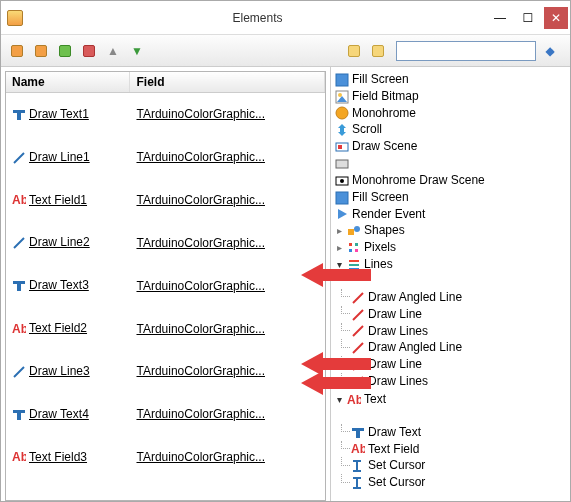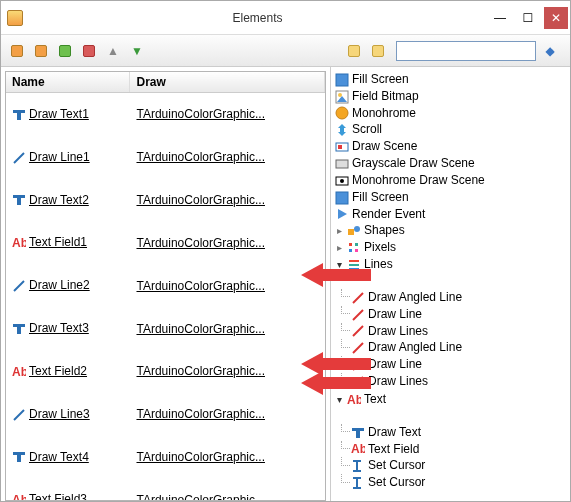--- a/index.html
+++ b/index.html
@@ -88,42 +88,35 @@
 </div>
 
 <div class="main">
 
   <div class="left-pane">
     <div class="grid-wrap">
       <table class="grid">
         <thead>
           <tr>
             <th>Name</th>
-            <th>Draw</th>
+            <th>Field</th>
           </tr>
         </thead>
         <tbody id="grid-body">
             <tr>
               <td><span class="node-icon"><svg width="14" height="14">
                     <rect x="1" y="2" width="12" height="3" fill="#2b6fb3"></rect>
                     <rect x="5" y="2" width="4" height="10" fill="#2b6fb3"></rect>
                   </svg></span><span>Draw Text1</span></td>
               <td>TArduinoColorGraphic...</td>
             </tr>
             <tr>
               <td><span class="node-icon"><svg width="14" height="14">
                     <line x1="2" y1="12" x2="12" y2="2" stroke="#2b6fb3" stroke-width="2"></line>
                   </svg></span><span>Draw Line1</span></td>
-              <td>TArduinoColorGraphic...</td>
-            </tr>
-            <tr>
-              <td><span class="node-icon"><svg width="14" height="14">
-                    <rect x="1" y="2" width="12" height="3" fill="#2b6fb3"></rect>
-                    <rect x="5" y="2" width="4" height="10" fill="#2b6fb3"></rect>
-                  </svg></span><span>Draw Text2</span></td>
               <td>TArduinoColorGraphic...</td>
             </tr>
             <tr>
               <td><span class="node-icon"><svg width="14" height="14">
                     <text x="0" y="11" font-size="9" fill="#d33" font-weight="bold">Abc</text>
                   </svg></span><span>Text Field1</span></td>
               <td>TArduinoColorGraphic...</td>
             </tr>
             <tr>
               <td><span class="node-icon"><svg width="14" height="14">
@@ -183,21 +176,21 @@
             </svg></span><span>Monohrome</span></li>
         <li><span class="node-icon"><svg width="14" height="14">
               <polygon points="7,1 11,5 9,5 9,9 11,9 7,13 3,9 5,9 5,5 3,5" fill="#3a9bd9"></polygon>
             </svg></span><span>Scroll</span></li>
         <li><span class="node-icon"><svg width="14" height="14">
               <rect x="1" y="3" width="12" height="8" fill="#fff" stroke="#2b6fb3"></rect>
               <rect x="3" y="5" width="4" height="4" fill="#e43b3b"></rect>
             </svg></span><span>Draw Scene</span></li>
         <li><span class="node-icon"><svg width="14" height="14">
               <rect x="1" y="3" width="12" height="8" fill="#ddd" stroke="#666"></rect>
-            </svg></span><span>Grayscale Draw Scene</span></li>
+            </svg></span></li>
         <li><span class="node-icon"><svg width="14" height="14">
               <rect x="1" y="3" width="12" height="8" fill="#fff" stroke="#000"></rect>
               <circle cx="7" cy="7" r="2" fill="#000"></circle>
             </svg></span><span>Monohrome Draw Scene</span></li>
         <li><span class="node-icon"><svg width="14" height="14">
               <rect x="1" y="1" width="12" height="12" fill="#4a90d9" stroke="#2b6fb3"></rect>
             </svg></span><span>Fill Screen</span></li>
         <li><span class="node-icon"><svg width="14" height="14">
               <polygon points="3,2 12,7 3,12" fill="#4a90d9"></polygon>
             </svg></span><span>Render Event</span></li>

